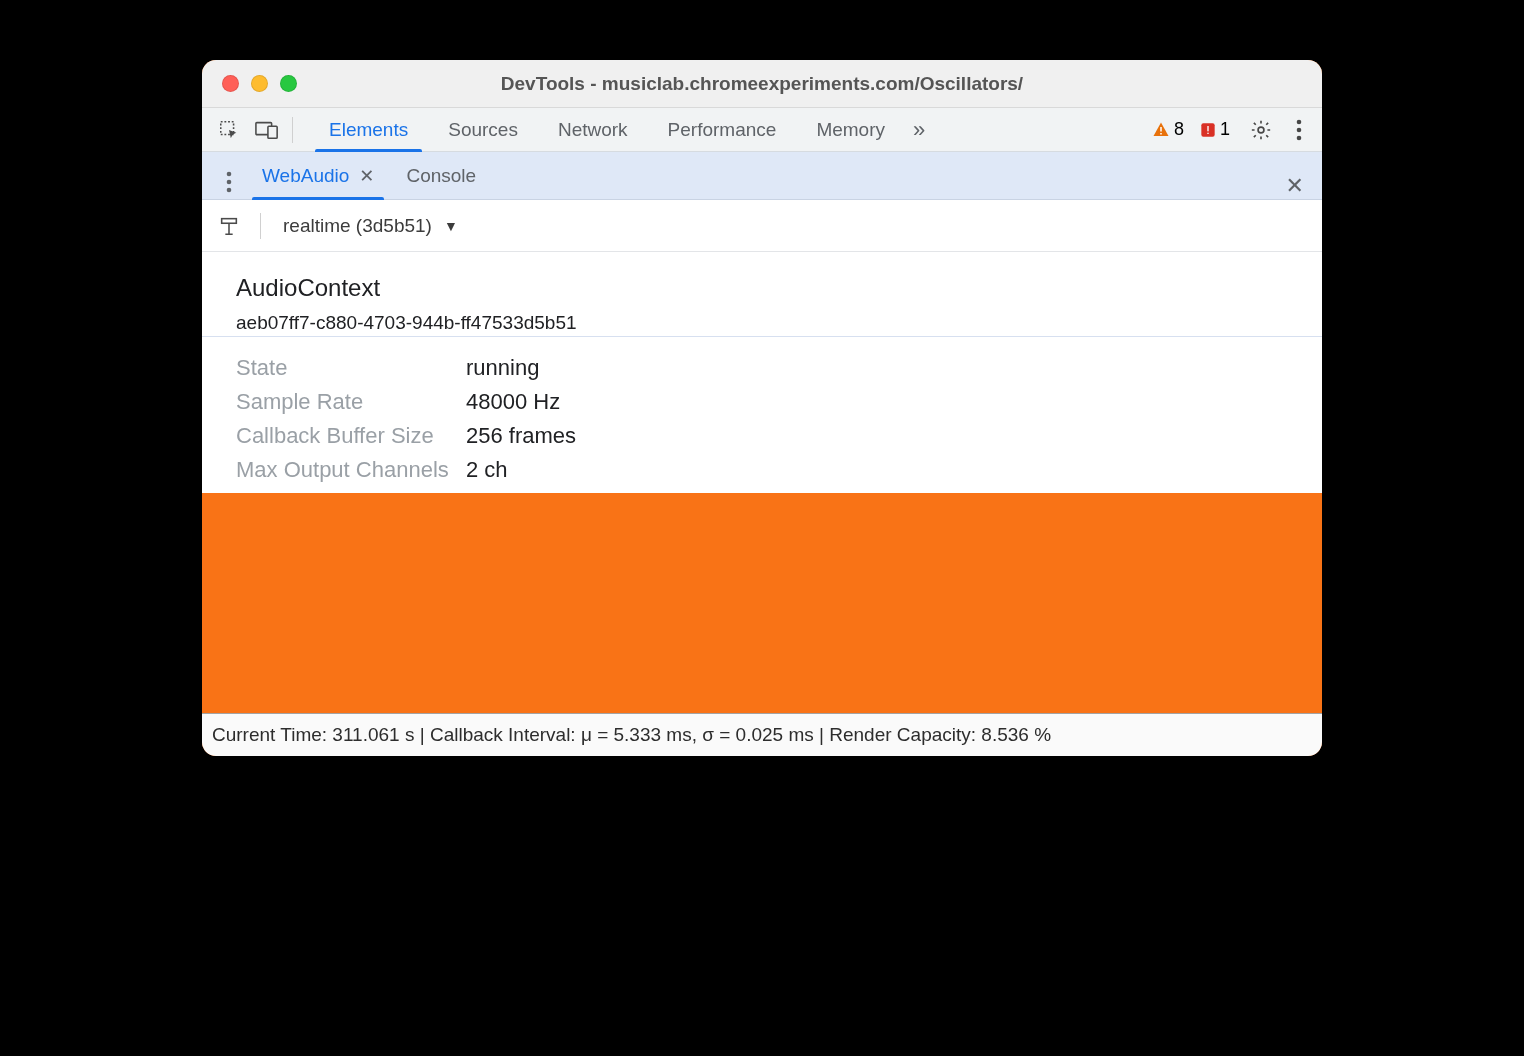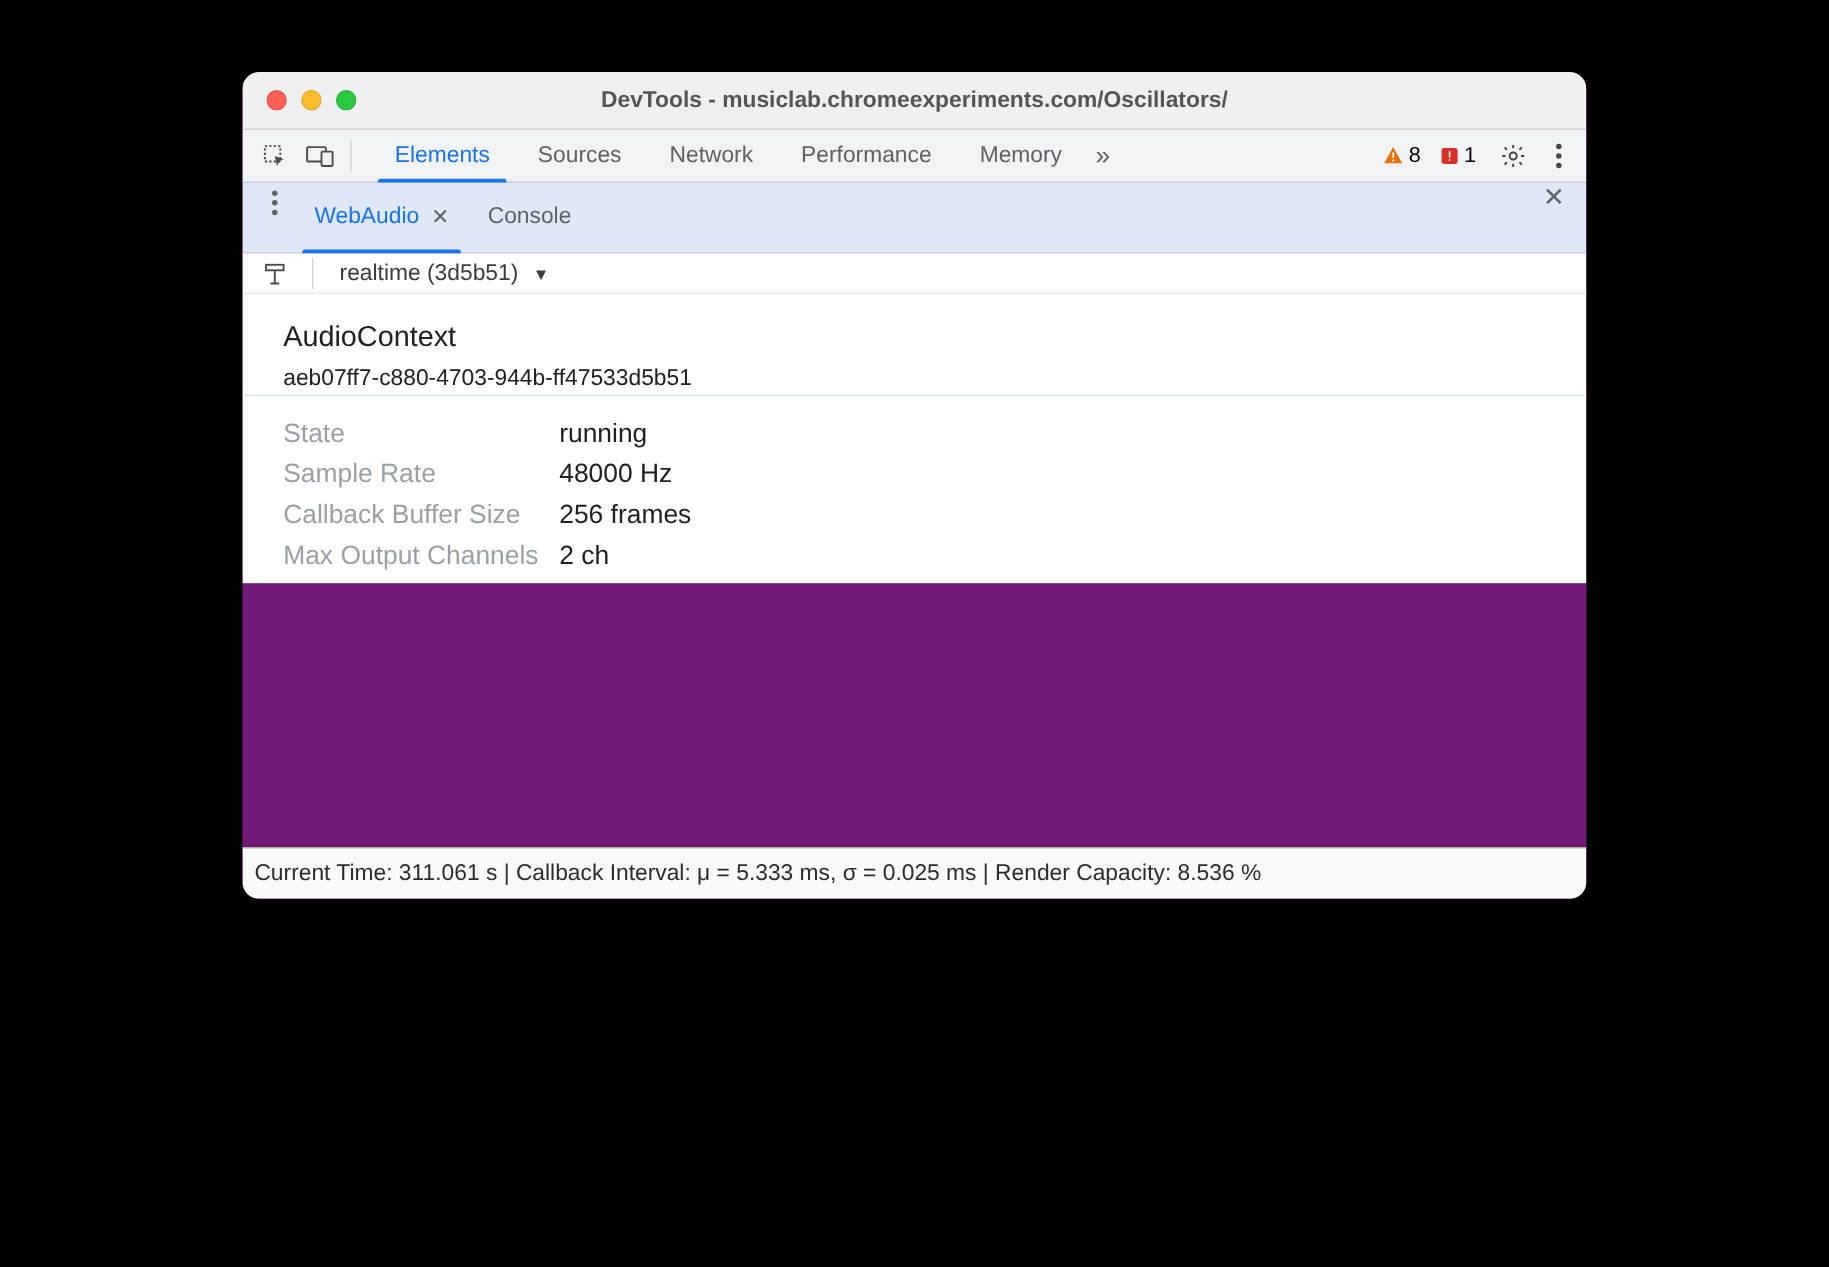--- a/index.html
+++ b/index.html
@@ -8,21 +8,21 @@
     width: 1524px;
     height: 1056px;
     font-family: -apple-system, BlinkMacSystemFont, "Segoe UI", Helvetica, Arial, sans-serif;
     display: flex;
     align-items: flex-start;
     justify-content: center;
     padding-top: 60px;
   }
   .window {
     width: 1120px;
-    background: #701a75;
+    background: #f97316;
     border-radius: 14px;
     overflow: hidden;
     box-shadow: 0 30px 80px rgba(0,0,0,0.5);
   }
   .titlebar {
     height: 48px;
     background: #f0f0f0;
     border-bottom: 1px solid #d9d9d9;
     display: flex;
     align-items: center;
@@ -97,25 +97,25 @@
   }
   .spacer { flex: 1; }
   .warn-badge, .err-badge {
     display: flex; align-items: center; gap: 4px;
     font-size: 18px; margin: 0 6px;
   }
   .warn-badge .tri { color: #e8710a; }
   .err-badge .sq { color: #d93025; }
   .gear, .menu-dots { font-size: 20px; color: #474747; padding: 0 10px; cursor: pointer; }
   .drawer-tabs {
-    height: 59px;
+    height: 48px;
     background: #dfe8f7;
     border-bottom: 1px solid #c9d3e3;
     display: flex;
-    align-items: flex-start;
+    align-items: flex-end;
     padding: 0 10px;
   }
   .tab-drawer {
     padding: 0 16px;
     height: 100%;
     display: flex; align-items: center;
     font-size: 19px;
     color: #5f6368;
     cursor: pointer;
     position: relative;
@@ -123,21 +123,21 @@
   }
   .tab-drawer.active { color: #1a73e8; }
   .tab-drawer.active::after {
     content: "";
     position: absolute; bottom: -1px; left: 6px; right: 6px; height: 3px;
     background: #1a73e8; border-radius: 2px 2px 0 0;
   }
   .tab-close { color: #5f6368; font-size: 18px; }
   .drawer-close { margin-left: auto; font-size: 22px; color: #5f6368; padding: 0 8px; cursor: pointer; }
   .subtoolbar {
-    height: 34px;
+    height: 52px;
     background: #fff;
     border-bottom: 1px solid #e3e5e8;
     display: flex;
     align-items: center;
     padding: 0 10px;
     gap: 10px;
   }
   .context-dropdown {
     display: flex; align-items: center; gap: 12px;
     font-size: 19px; color: #3c3c3c;

